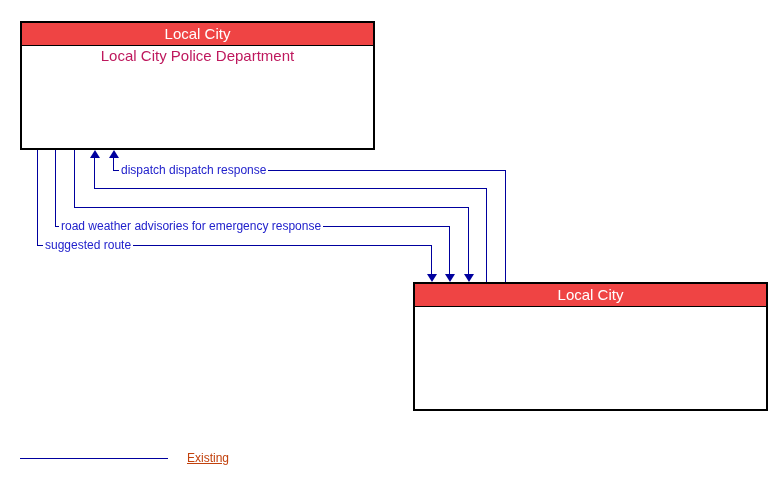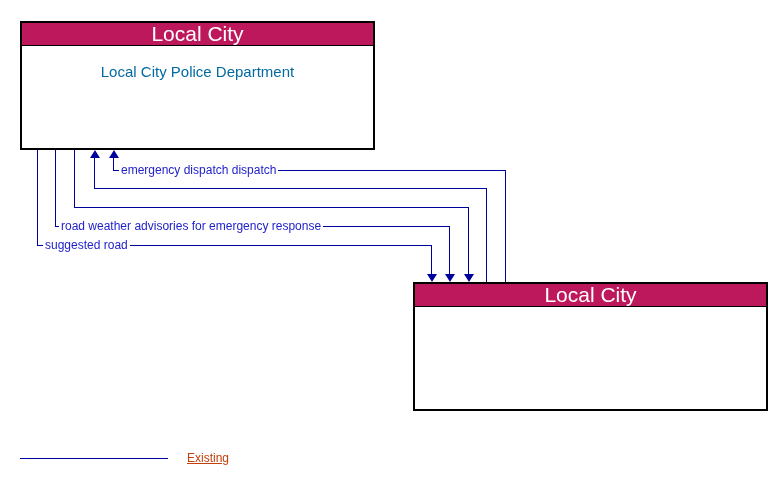--- a/index.html
+++ b/index.html
@@ -21,35 +21,35 @@
     height: 129px;
     border: 2px solid #000000;
     background: #ffffff;
     box-sizing: border-box;
     cursor: pointer;
   }
   .entity-box.police { left: 20px; top: 21px; }
   .entity-box.fire   { left: 413px; top: 282px; }
   .entity-header {
     height: 22px;
-    background: #be185d;
+    background: #ef4444;
     border-bottom: 1px solid #000000;
     color: #ffffff;
-    font-size: 21px;
+    font-size: 15px;
     line-height: 22px;
     text-align: center;
     white-space: nowrap;
     overflow: hidden;
   }
   .entity-title {
-    color: #0369a1;
+    color: #be185d;
     font-size: 15px;
     line-height: 19px;
     text-align: center;
-    padding-top: 16px;
+    padding-top: 0;
     white-space: nowrap;
   }
   .hline, .vline {
     position: absolute;
     background: #00009E;
   }
   .hline { height: 1px; }
   .vline { width: 1px; }
   .arrow-up {
     position: absolute;
@@ -99,21 +99,21 @@
   <div class="entity-box fire">
     <div class="entity-header">
       <span>Local City</span>
     </div>
   </div>
 
   <div class="arrow-up" style="left:109px; top:150px;"></div>
   <div class="vline" style="left:113px; top:157px; height:14px;"></div>
   <div class="hline" style="left:113px; top:170px; width:393px;"></div>
   <div class="vline" style="left:505px; top:170px; height:112px;"></div>
-  <div class="flow-label" style="left:119px; top:163px;">emergency dispatch dispatch</div>
+  <div class="flow-label" style="left:119px; top:163px;">dispatch dispatch response</div>
 
   <div class="arrow-up" style="left:90px; top:150px;"></div>
   <div class="vline" style="left:94px; top:157px; height:32px;"></div>
   <div class="hline" style="left:94px; top:188px; width:393px;"></div>
   <div class="vline" style="left:486px; top:188px; height:94px;"></div>
 
   <div class="vline" style="left:74px; top:150px; height:58px;"></div>
   <div class="hline" style="left:74px; top:207px; width:395px;"></div>
   <div class="vline" style="left:468px; top:207px; height:68px;"></div>
   <div class="arrow-down" style="left:464px; top:274px;"></div>
@@ -121,18 +121,18 @@
   <div class="vline" style="left:55px; top:150px; height:77px;"></div>
   <div class="hline" style="left:55px; top:226px; width:395px;"></div>
   <div class="vline" style="left:449px; top:226px; height:49px;"></div>
   <div class="arrow-down" style="left:445px; top:274px;"></div>
   <div class="flow-label" style="left:59px; top:219px;">road weather advisories for emergency response</div>
 
   <div class="vline" style="left:37px; top:150px; height:96px;"></div>
   <div class="hline" style="left:37px; top:245px; width:395px;"></div>
   <div class="vline" style="left:431px; top:245px; height:30px;"></div>
   <div class="arrow-down" style="left:427px; top:274px;"></div>
-  <div class="flow-label" style="left:43px; top:238px;">suggested road</div>
+  <div class="flow-label" style="left:43px; top:238px;">suggested route</div>
 
   <div class="hline" style="left:20px; top:458px; width:148px;"></div>
   <div class="legend-label" style="left:187px; top:451px;">Existing</div>
 
 </div>
 
 </body></html>

